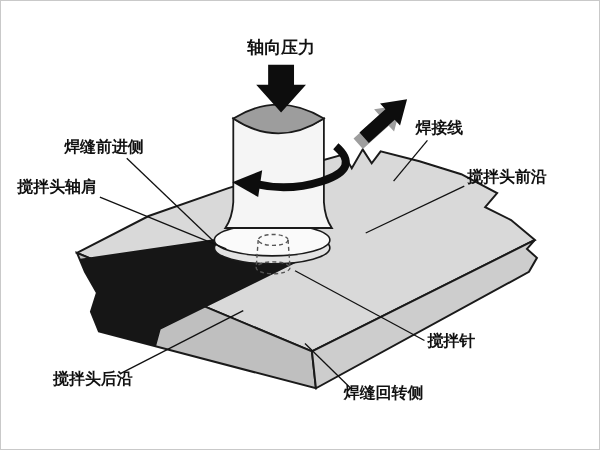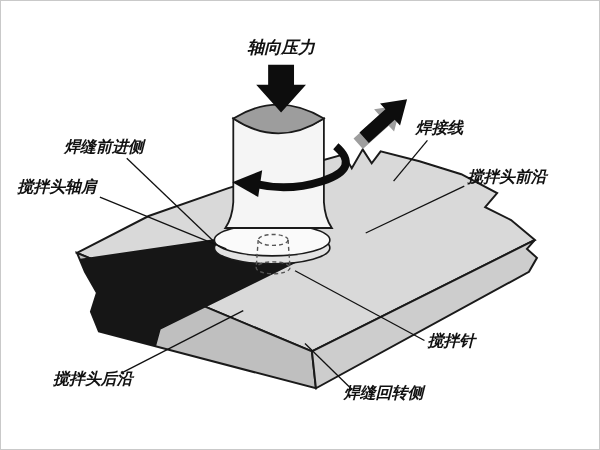--- a/index.html
+++ b/index.html
@@ -4,21 +4,20 @@
 <style>
   html,body{margin:0;padding:0;background:#ffffff;}
   .stage{
     width:600px;height:450px;
     box-sizing:border-box;
     border:1px solid #c9c9c9;
     background:#ffffff;
     position:relative;
     font-family:"Liberation Sans", sans-serif;
     overflow:hidden;
-    font-style:italic;
   }
   svg{display:block;}
   .lbl{
     font-family:"Liberation Sans", sans-serif;
     font-weight:700;
     font-size:16px;
     fill:#111111;
   }
   .lbl-title{font-size:17px;}
   .leader{stroke:#111111;stroke-width:1.3;fill:none;}

